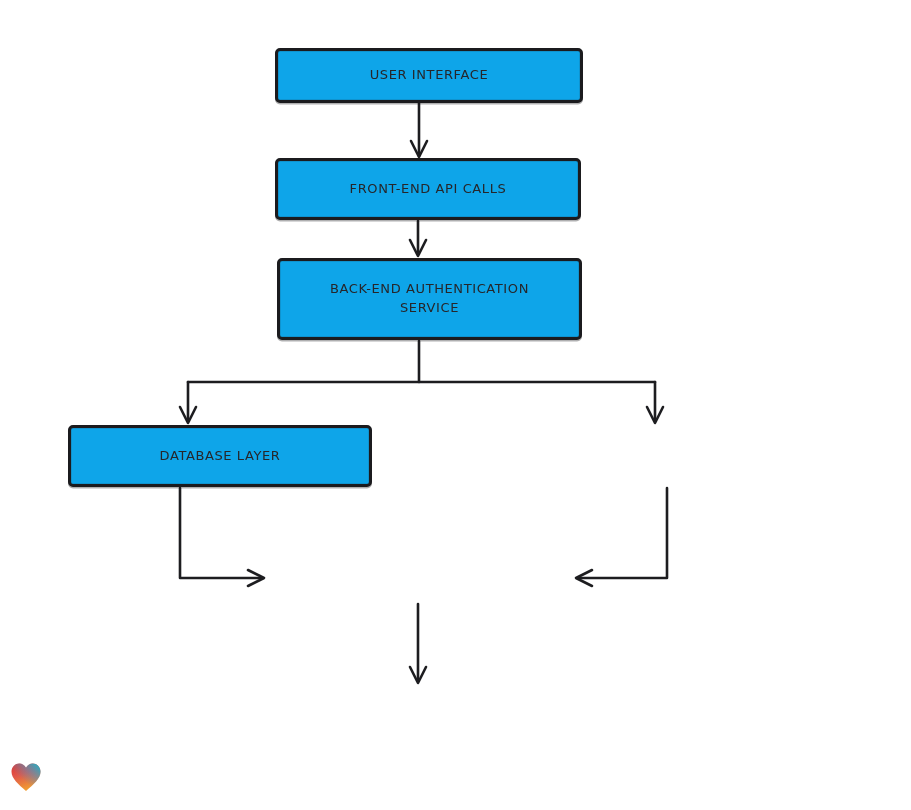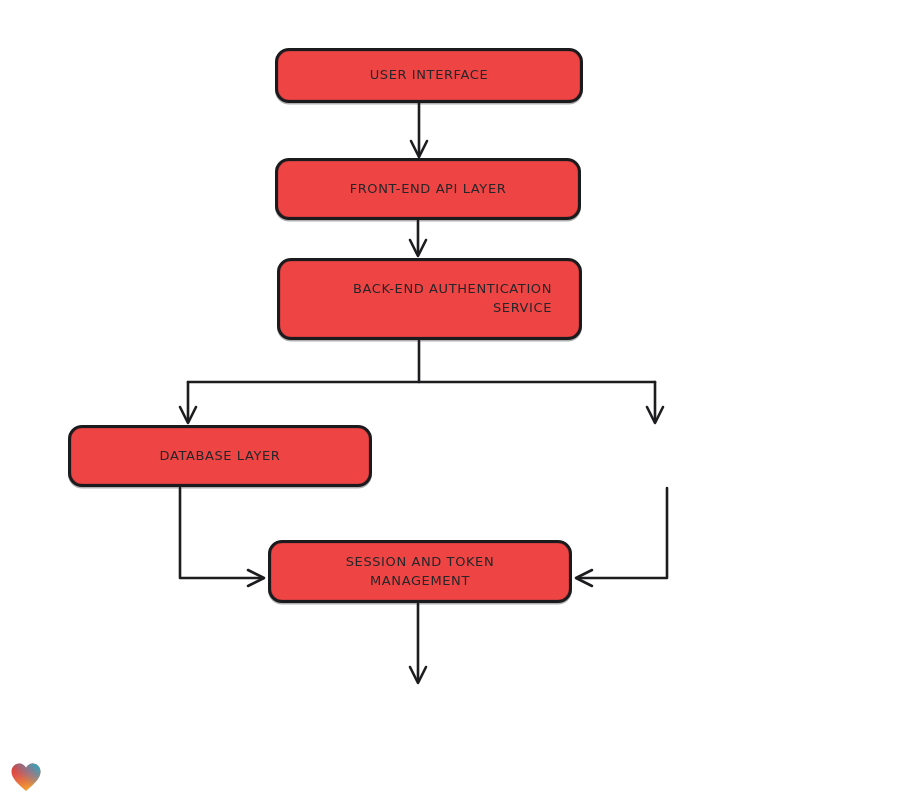--- a/index.html
+++ b/index.html
@@ -25,40 +25,40 @@
   }
   .edges-svg path, .edges-svg polyline {
     fill: none;
     stroke: #1d1d20;
     stroke-width: 2.6;
     stroke-linecap: round;
     stroke-linejoin: round;
   }
   .node {
     position: absolute;
-    background: #ef4444;
+    background: #0ea5e9;
     border: 3px solid #1b1b1e;
-    border-radius: 14px;
+    border-radius: 5px;
     box-shadow: 0 1.5px 0 rgba(27,27,30,0.35), inset 0 0 0 0.5px rgba(27,27,30,0.25);
     display: flex;
     align-items: center;
     justify-content: center;
     text-align: center;
     color: #26262a;
     font-size: 13px;
     letter-spacing: 0.6px;
     line-height: 1.45;
     box-sizing: border-box;
   }
   .node .lbl { display: inline-block; }
 
   
   #n-user-interface      { left: 275px; top: 48px;  width: 308px; height: 55px; }
   #n-front-end-api       { left: 275px; top: 158px; width: 306px; height: 62px; }
-  #n-back-end-auth       { left: 277px; top: 258px; width: 305px; height: 82px; text-align: right; }
+  #n-back-end-auth       { left: 277px; top: 258px; width: 305px; height: 82px; }
   #n-back-end-auth .lbl  { max-width: 245px; }
   #n-database-layer      { left: 68px;  top: 425px; width: 304px; height: 62px; }
   #n-third-party-auth    { left: 452px; top: 425px; width: 305px; height: 62px; }
   #n-session-token       { left: 268px; top: 540px; width: 304px; height: 63px; }
   #n-session-token .lbl  { max-width: 200px; }
   #n-security-measures   { left: 270px; top: 685px; width: 300px; height: 63px; }
 
   .logo {
     position: absolute;
     left: 10px;
@@ -107,35 +107,32 @@
       <path d="M418 604 L418 681"></path>
       <polyline points="410,667 418,683 426,667"></polyline>
     </g>
   </svg>
 
   <div class="node" id="n-user-interface">
     <span class="lbl">USER INTERFACE</span>
   </div>
 
   <div class="node" id="n-front-end-api">
-    <span class="lbl">FRONT-END API LAYER</span>
+    <span class="lbl">FRONT-END API CALLS</span>
   </div>
 
   <div class="node" id="n-back-end-auth">
     <span class="lbl">BACK-END AUTHENTICATION SERVICE</span>
   </div>
 
   <div class="node" id="n-database-layer">
     <span class="lbl">DATABASE LAYER</span>
   </div>
 
 
-  <div class="node" id="n-session-token">
-    <span class="lbl">SESSION AND TOKEN MANAGEMENT</span>
-  </div>
 
 
   <svg class="logo" viewBox="0 0 32 31" xmlns="http://www.w3.org/2000/svg">
     <defs>
       <linearGradient id="heartGradBase" x1="0" y1="0" x2="0.35" y2="1">
         <stop offset="0" stop-color="#e5302c"></stop>
         <stop offset="0.45" stop-color="#e0564a"></stop>
         <stop offset="1" stop-color="#f09c33"></stop>
       </linearGradient>
       <linearGradient id="heartGradTeal" x1="1" y1="0.05" x2="0.3" y2="0.8">

